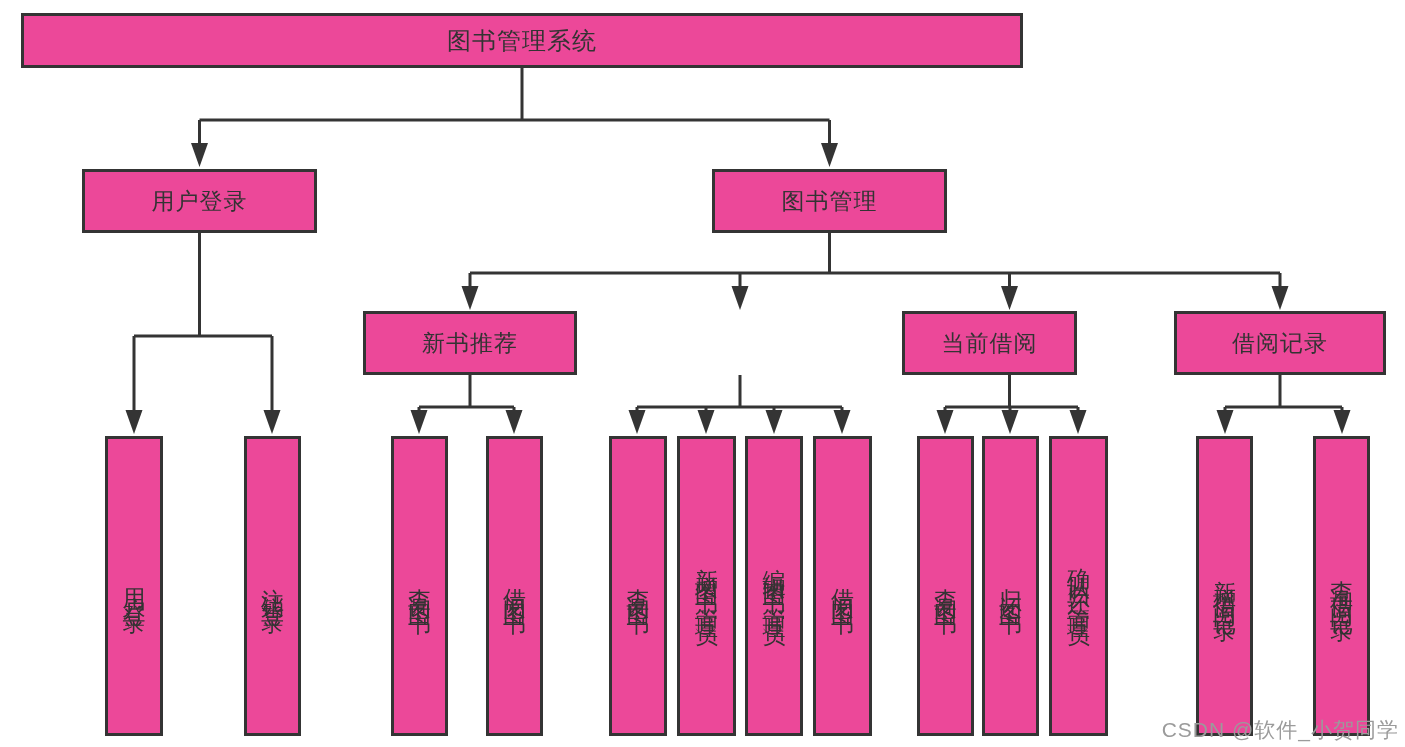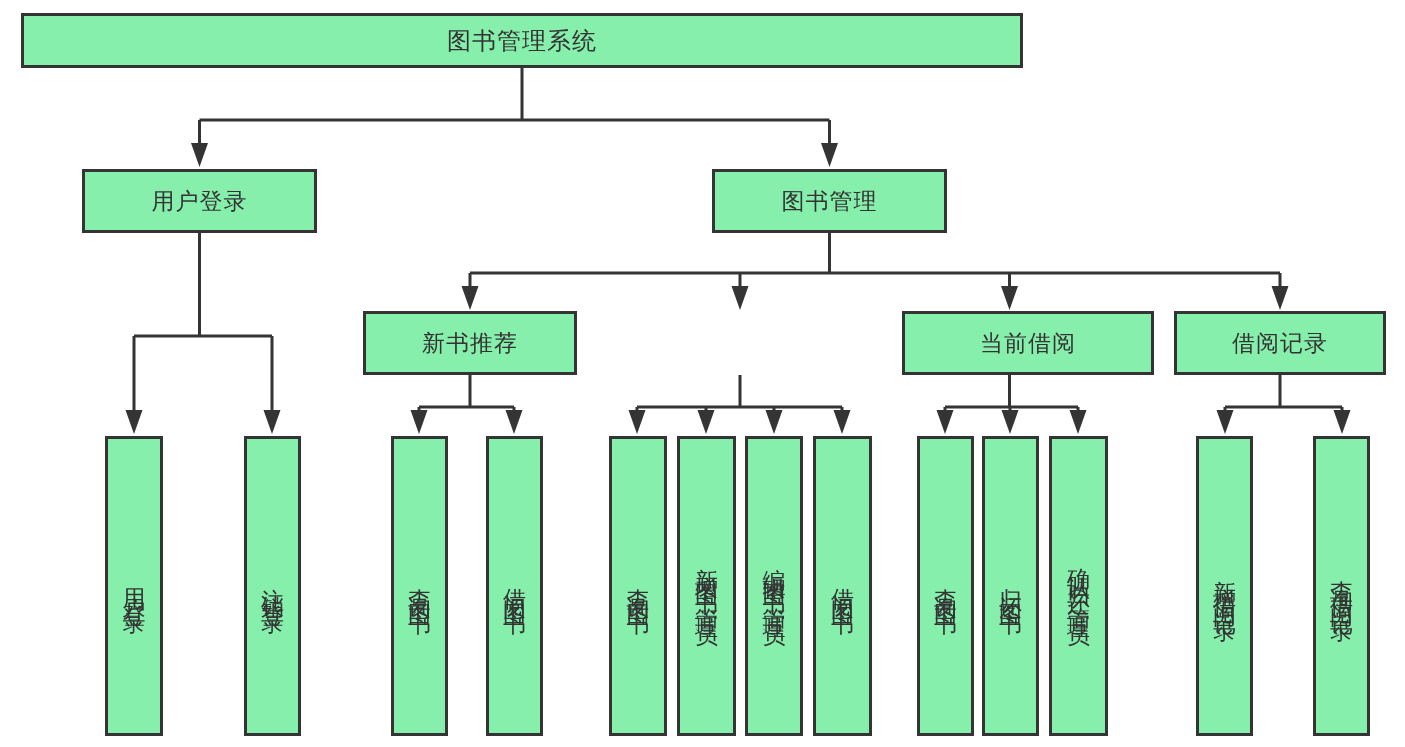--- a/index.html
+++ b/index.html
@@ -16,21 +16,21 @@
     overflow:hidden;
     font-family:"Liberation Sans", sans-serif;
   }
   .wires{position:absolute;left:0;top:0;width:1405px;height:747px;}
   .wires path{stroke:var(--line);stroke-width:3;fill:none;}
   .wires polygon{fill:var(--line);stroke:none;}
   .node{
     position:absolute;
     box-sizing:border-box;
     border:3px solid var(--line);
-    background:#86efac;
+    background:#ec4899;
     display:flex;
     align-items:center;
     justify-content:center;
     color:var(--text);
     font-size:23px;
     letter-spacing:1px;
     white-space:nowrap;
   }
   .node.root{font-size:24px;}
   .node.v span{
@@ -110,21 +110,21 @@
   <div class="node" style="left:82px;top:169px;width:235px;height:64px">
     <span>用户登录</span>
   </div>
   <div class="node" style="left:363px;top:311px;width:214px;height:64px">
     <span>新书推荐</span>
   </div>
 
   <div class="node" style="left:712px;top:169px;width:235px;height:64px">
     <span>图书管理</span>
   </div>
-  <div class="node" style="left:902px;top:311px;width:252px;height:64px">
+  <div class="node" style="left:902px;top:311px;width:175px;height:64px">
     <span>当前借阅</span>
   </div>
   <div class="node" style="left:1174px;top:311px;width:212px;height:64px">
     <span>借阅记录</span>
   </div>
 
   <div class="node v" style="left:105px;top:436px;width:58px;height:300px">
     <span>用户登录</span>
   </div>
   <div class="node v" style="left:244px;top:436px;width:57px;height:300px">
@@ -161,14 +161,15 @@
     <span>确认归还（管理员）</span>
   </div>
 
   <div class="node v" style="left:1196px;top:436px;width:57px;height:300px">
     <span>新增借阅记录</span>
   </div>
   <div class="node v" style="left:1313px;top:436px;width:57px;height:300px">
     <span>查询借阅记录</span>
   </div>
 
+  <div class="watermark">CSDN @软件_小贺同学</div>
 
 </div>
 
 </body></html>

